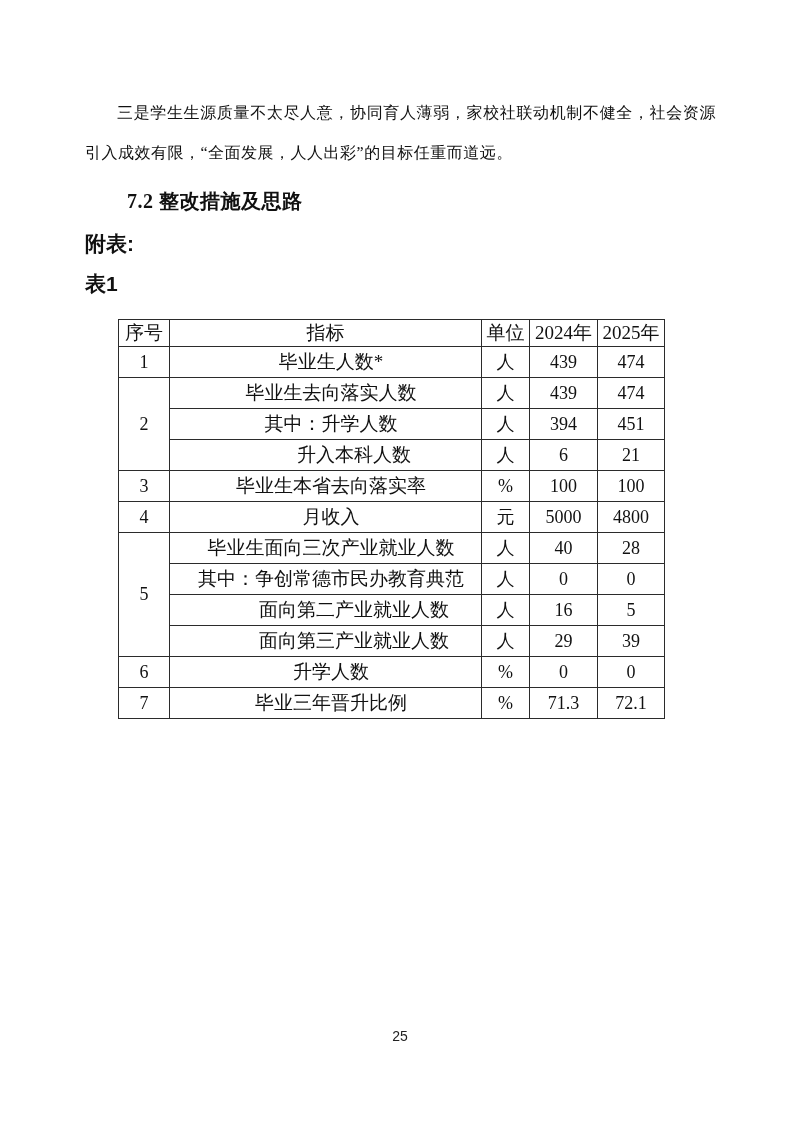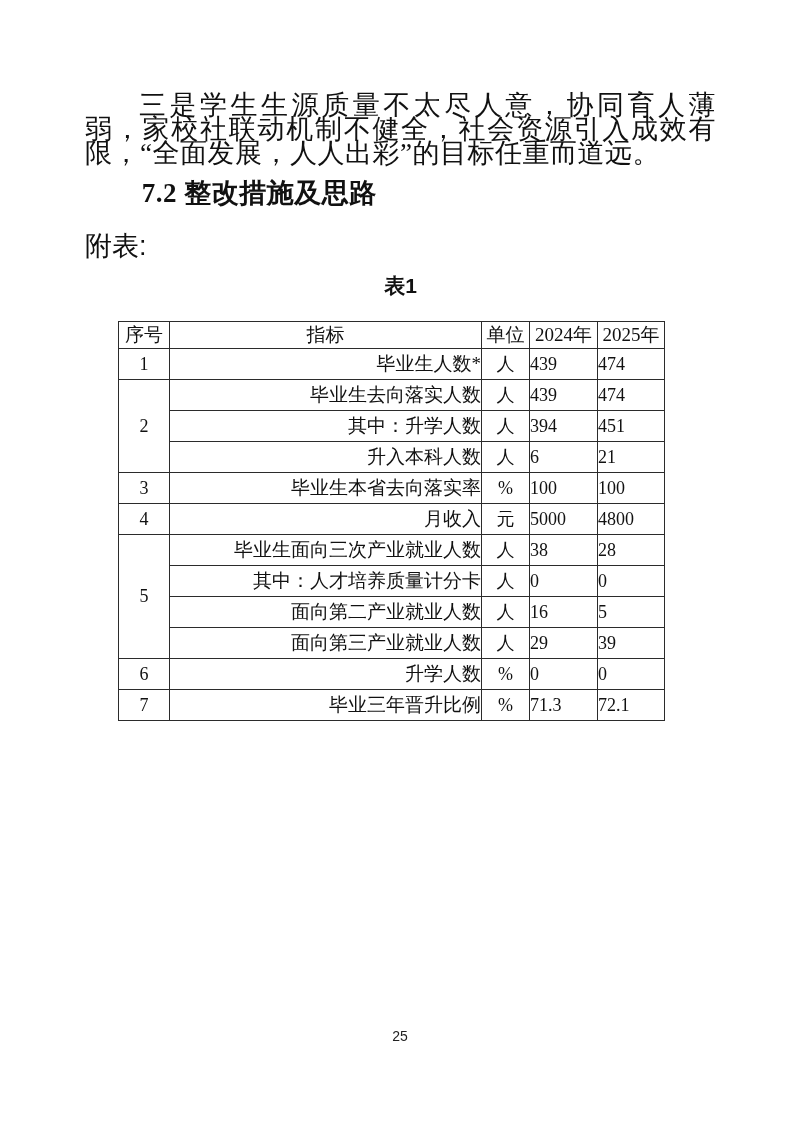--- a/index.html
+++ b/index.html
@@ -2,51 +2,51 @@
 <html><head>
 <meta charset="utf-8">
 <style>
   html,body{margin:0;padding:0;background:#ffffff;}
   .page{
     position:relative;width:800px;height:1131px;background:#ffffff;color:#111111;
     font-family:"Liberation Serif","DejaVu Serif",serif;overflow:hidden;
   }
   .content{position:absolute;left:85px;top:93px;width:631px;}
   .body-para{
-    margin:0;font-size:27px;line-height:24px;text-align:justify;
+    margin:0;font-size:16px;line-height:40px;text-align:justify;
     text-indent:2em;letter-spacing:0.5px;
   }
   .para-plan{margin-top:4px;}
   .section-heading{
-    margin:8px 0 0 0;font-size:27px;line-height:40px;font-weight:bold;
+    margin:8px 0 0 0;font-size:20px;line-height:40px;font-weight:bold;
     text-indent:2.1em;letter-spacing:0.5px;
   }
   .appendix-label{
-    margin-top:13px;font-size:27px;line-height:40px;font-weight:normal;
+    margin-top:3px;font-size:21px;line-height:40px;font-weight:bold;
     font-family:"Liberation Sans","DejaVu Sans",sans-serif;
   }
   .table-title{
     font-size:21px;line-height:40px;font-weight:bold;text-align:center;
     font-family:"Liberation Sans","DejaVu Sans",sans-serif;
-    display:flex;justify-content:flex-start;gap:28px;flex-direction:column;
+    display:flex;justify-content:flex-start;gap:28px;
   }
   table.score-table{
     margin:15px 0 0 33px;border-collapse:collapse;table-layout:fixed;width:546px;
   }
   .score-table th,.score-table td{
     border:1px solid #2b2b2b;font-weight:normal;font-size:19px;padding:0;
     vertical-align:middle;overflow:hidden;white-space:nowrap;
   }
   .score-table thead th{height:26px;}
   .score-table td{height:30px;}
   td.serial{text-align:center;font-size:18px;}
-  td.indicator{text-align:right;padding-left:11px;}
+  td.indicator{text-align:center;padding-left:11px;}
   td.indicator.indent{padding-left:57px;}
   td.unit{text-align:center;font-size:18px;}
-  td.val{font-size:18px;}
+  td.val{text-align:center;font-size:18px;}
   .page-number{
     position:absolute;top:1028px;left:0;width:100%;text-align:center;
     font-size:14px;font-family:"Liberation Sans","DejaVu Sans",sans-serif;color:#222;
   }
 </style>
 </head>
 <body>
 
 <div class="page">
   <div class="content">
@@ -117,25 +117,25 @@
             <td class="serial" rowspan="1">4</td>
             <td class="indicator">月收入</td>
             <td class="unit">元</td>
             <td class="val">5000</td>
             <td class="val">4800</td>
           </tr>
           <tr>
             <td class="serial" rowspan="4">5</td>
             <td class="indicator">毕业生面向三次产业就业人数</td>
             <td class="unit">人</td>
-            <td class="val">38</td>
+            <td class="val">40</td>
             <td class="val">28</td>
           </tr>
           <tr>
-            <td class="indicator">其中：人才培养质量计分卡</td>
+            <td class="indicator">其中：争创常德市民办教育典范</td>
             <td class="unit">人</td>
             <td class="val">0</td>
             <td class="val">0</td>
           </tr>
           <tr>
             <td class="indicator indent">面向第二产业就业人数</td>
             <td class="unit">人</td>
             <td class="val">16</td>
             <td class="val">5</td>
           </tr>

